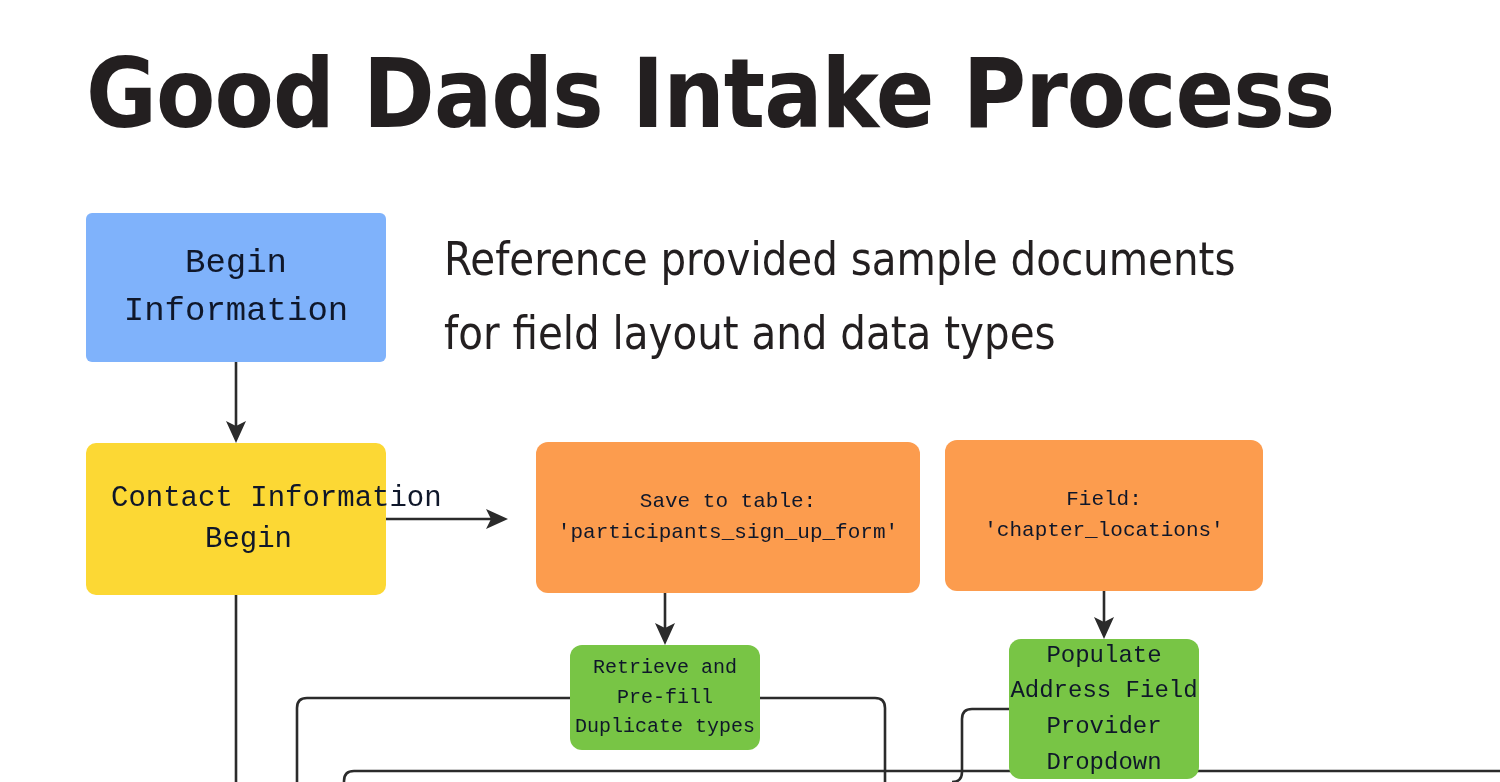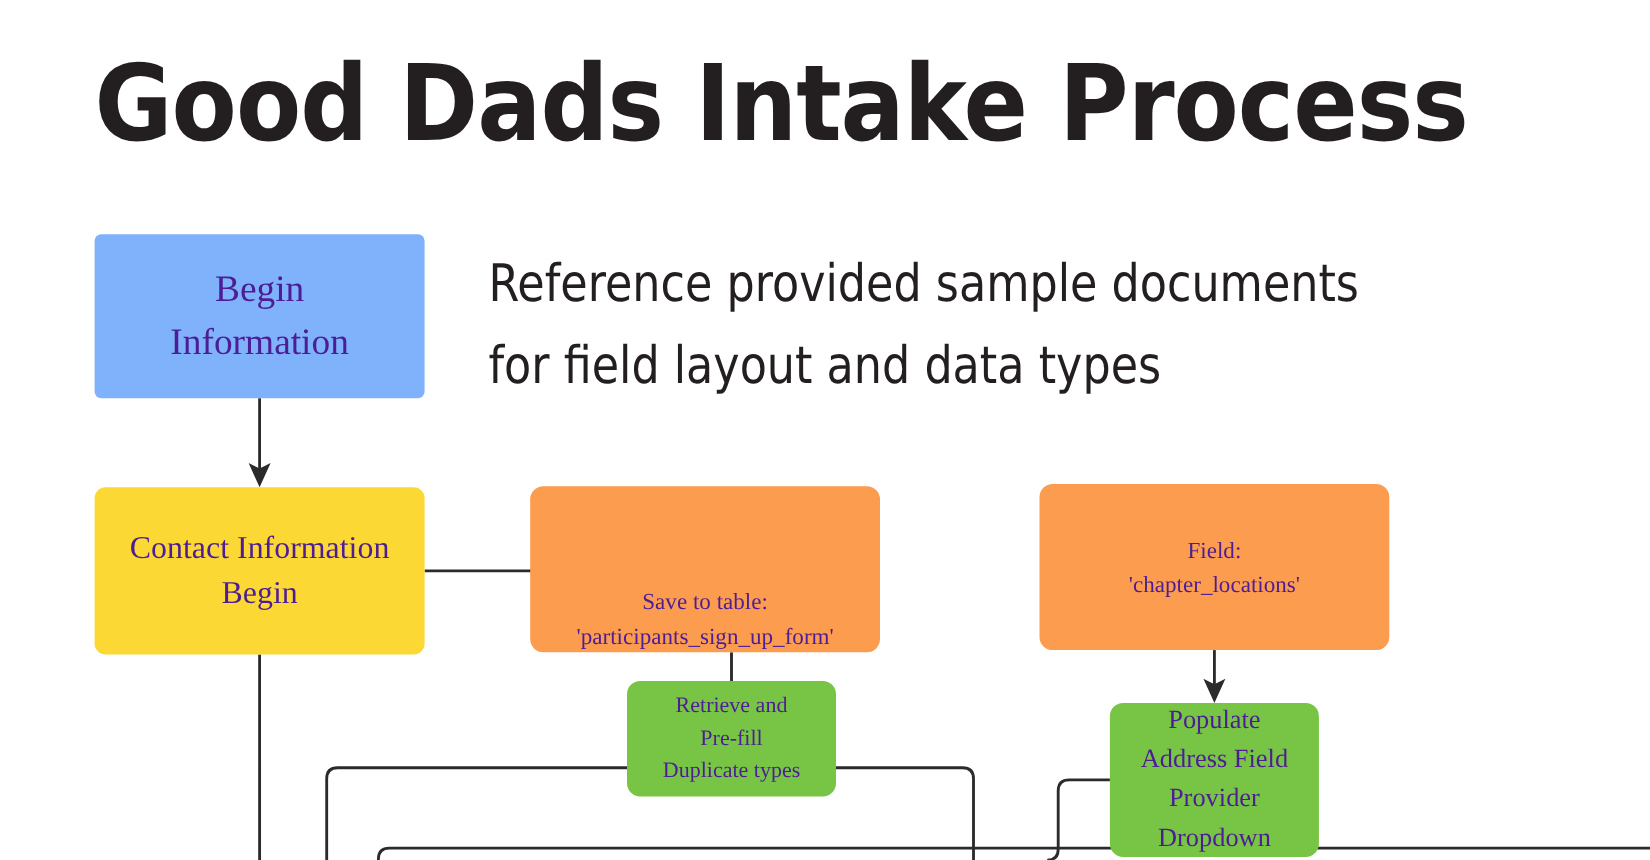--- a/index.html
+++ b/index.html
@@ -52,50 +52,50 @@
   #annotation .note-line { display: block; white-space: nowrap; }
 
   
   .node {
     position: absolute;
     box-sizing: border-box;
     display: flex;
     align-items: center;
     justify-content: center;
     text-align: center;
-    color: #4c1d95;
-    font-family: Liberation Serif, serif;
+    color: #0f172a;
+    font-family: Liberation Mono, monospace;
     z-index: 3;
   }
   .node .node-label { display: block; width: 100%; }
   .node .node-label .ln { display: block; white-space: nowrap; }
 
   .node-blue   { background: #7FB2FB; border-radius: 6px; }
-  .node-yellow { background: #FCD834; border-radius: 10px; }
+  .node-yellow { background: #FCD834; border-radius: 10px; padding-left: 25px; }
   .node-orange { background: #FC9C4E; border-radius: 12px; }
   .node-green  { background: #78C545; border-radius: 12px; }
 
   #node-begin-enrollment {
     left: 62px; top: 213px; width: 300px; height: 149px;
     font-size: 34px; line-height: 1.40;
   }
   #node-contact-form {
     left: 62px; top: 443px; width: 300px; height: 152px;
     font-size: 29px; line-height: 1.42;
   }
   #node-save-participants {
-    left: 458px; top: 442px; width: 318px; height: 151px;
-    font-size: 21px; line-height: 1.45; align-items: flex-end;
+    left: 512px; top: 442px; width: 384px; height: 151px;
+    font-size: 21px; line-height: 1.45;
   }
   #node-chapter-locations {
     left: 921px; top: 440px; width: 318px; height: 151px;
     font-size: 21px; line-height: 1.45;
   }
   #node-retrieve-prefill {
-    left: 546px; top: 619px; width: 190px; height: 105px;
+    left: 546px; top: 645px; width: 190px; height: 105px;
     font-size: 20px; line-height: 1.48;
   }
   #node-populate-dropdown {
     left: 985px; top: 639px; width: 190px; height: 140px;
     font-size: 24px; line-height: 1.48;
   }
 
   
   #connectors {
     position: absolute;

